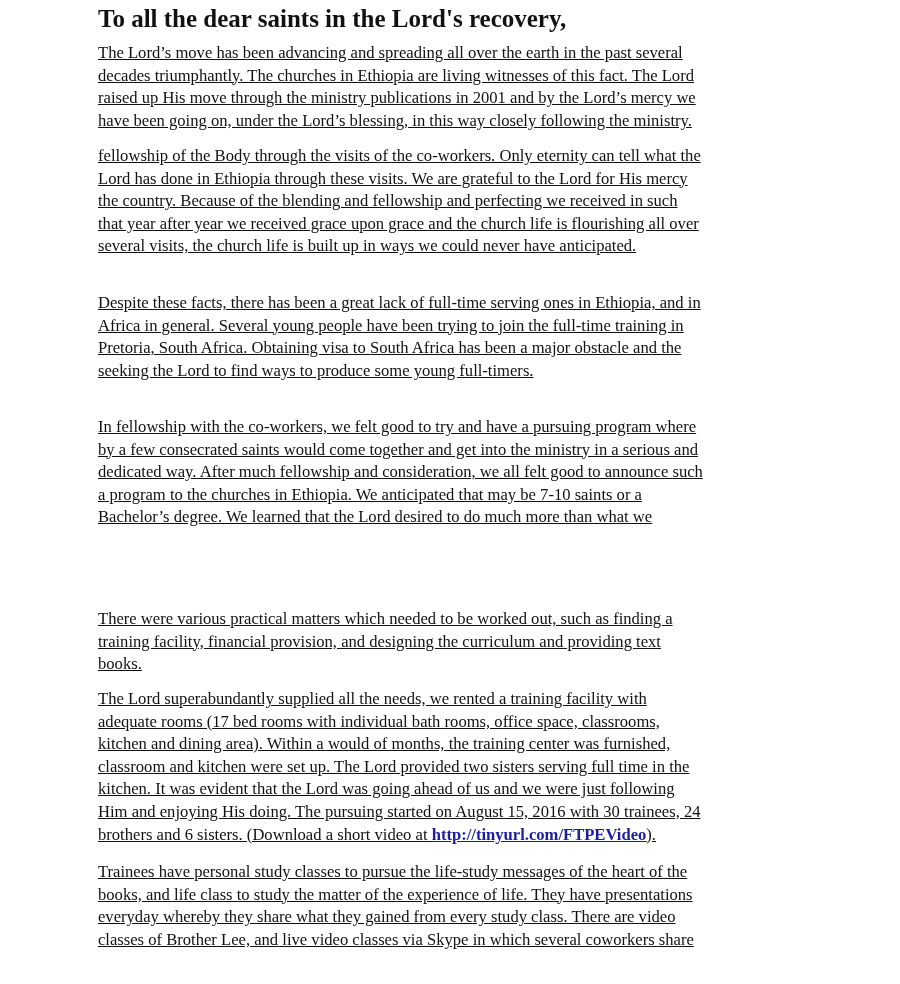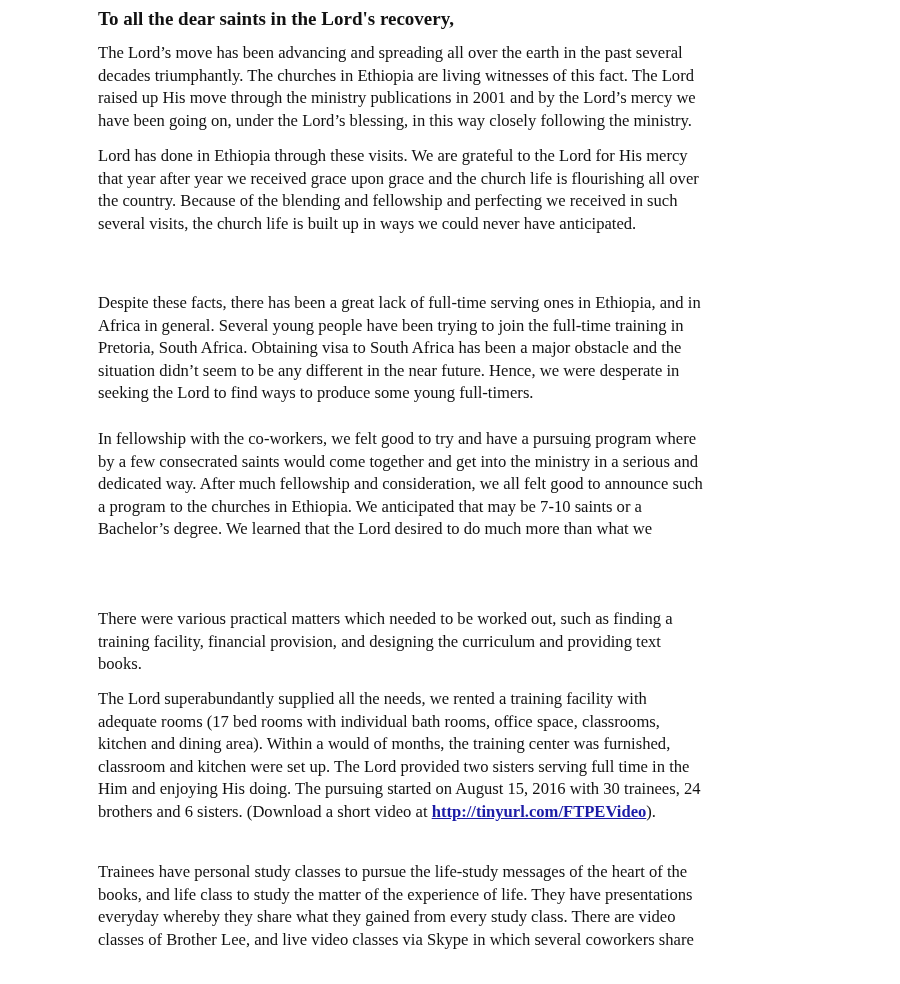--- a/index.html
+++ b/index.html
@@ -19,32 +19,33 @@
     position: absolute;
     left: 98px;
     top: 0;
     width: 700px;
   }
   .heading {
     position: absolute;
     left: 0;
     top: 7px;
     font-weight: bold;
-    font-size: 19px;
+    font-size: 25px;
     line-height: 24px;
     white-space: nowrap;
     margin: 0;
   }
   .para {
     position: absolute;
     left: 0;
     width: 700px;
     font-size: 16.6px;
     line-height: 22.6px;
     margin: 0;
+    text-decoration: underline;
   }
   .para .line {
     display: block;
     white-space: nowrap;
   }
   a.link {
     color: #1a0dab;
     color: #1c1ca6;
     font-weight: bold;
     text-decoration: underline;
@@ -57,53 +58,54 @@
   <h1 class="heading">To all the dear saints in the Lord's recovery,</h1>
 
   <div class="para" style="top:42px">
     <span class="line">The Lord’s move has been advancing and spreading all over the earth in the past several</span>
     <span class="line">decades triumphantly. The churches in Ethiopia are living witnesses of this fact. The Lord</span>
     <span class="line">raised up His move through the ministry publications in 2001 and by the Lord’s mercy we</span>
     <span class="line">have been going on, under the Lord’s blessing, in this way closely following the ministry.</span>
   </div>
 
   <div class="para" style="top:145px">
+    <span class="line">fellowship of the Body through the visits of the co-workers. Only eternity can tell what the</span>
     <span class="line">Lord has done in Ethiopia through these visits. We are grateful to the Lord for His mercy</span>
+    <span class="line">the country. Because of the blending and fellowship and perfecting we received in such</span>
     <span class="line">that year after year we received grace upon grace and the church life is flourishing all over</span>
-    <span class="line">the country. Because of the blending and fellowship and perfecting we received in such</span>
     <span class="line">several visits, the church life is built up in ways we could never have anticipated.</span>
   </div>
 
   <div class="para" style="top:292px">
     <span class="line">Despite these facts, there has been a great lack of full-time serving ones in Ethiopia, and in</span>
     <span class="line">Africa in general. Several young people have been trying to join the full-time training in</span>
     <span class="line">Pretoria, South Africa. Obtaining visa to South Africa has  been a major obstacle and the</span>
-    <span class="line">situation didn’t seem to be any different in the near future. Hence, we were desperate in</span>
     <span class="line">seeking the Lord to find ways to produce some young full-timers.</span>
   </div>
 
-  <div class="para" style="top:428px">
+  <div class="para" style="top:416px">
     <span class="line">In fellowship with the co-workers, we felt good to try and have a pursuing program where</span>
     <span class="line">by a few consecrated saints would come together and get into the ministry in a serious and</span>
     <span class="line">dedicated way. After much fellowship and consideration, we all felt good to announce such</span>
     <span class="line">a program to the churches in Ethiopia. We anticipated that may be 7-10 saints or a</span>
     <span class="line">Bachelor’s degree.  We learned that the Lord desired to do much more than what we</span>
   </div>
 
   <div class="para" style="top:608px">
     <span class="line">There were various practical matters which needed to be worked out, such as finding a</span>
     <span class="line">training facility, financial provision, and designing the curriculum and providing text</span>
     <span class="line">books.</span>
   </div>
 
   <div class="para" style="top:688px">
     <span class="line">The Lord superabundantly supplied all the needs, we rented a training facility with</span>
     <span class="line">adequate rooms (17 bed rooms with individual bath rooms, office space, classrooms,</span>
     <span class="line">kitchen and dining area). Within a would of months, the training center was furnished,</span>
     <span class="line">classroom and kitchen were set up. The Lord provided two sisters serving full time in the</span>
+    <span class="line">kitchen. It was evident that the Lord was going ahead of us and we were just following</span>
     <span class="line">Him and enjoying His doing. The pursuing started on August 15, 2016 with 30 trainees, 24</span>
     <span class="line"><span>brothers and 6 sisters. (Download a short video at </span><a class="link" href="#">http://tinyurl.com/FTPEVideo</a><span>).</span></span>
   </div>
 
   <div class="para" style="top:861px">
     <span class="line">Trainees have personal study classes to pursue the life-study messages of the heart of the</span>
     <span class="line">books, and life class to study the matter of the experience of life. They have presentations</span>
     <span class="line">everyday whereby they share what they gained from every study class. There are video</span>
     <span class="line">classes of Brother Lee, and live video classes via Skype in which several coworkers share</span>
   </div>

